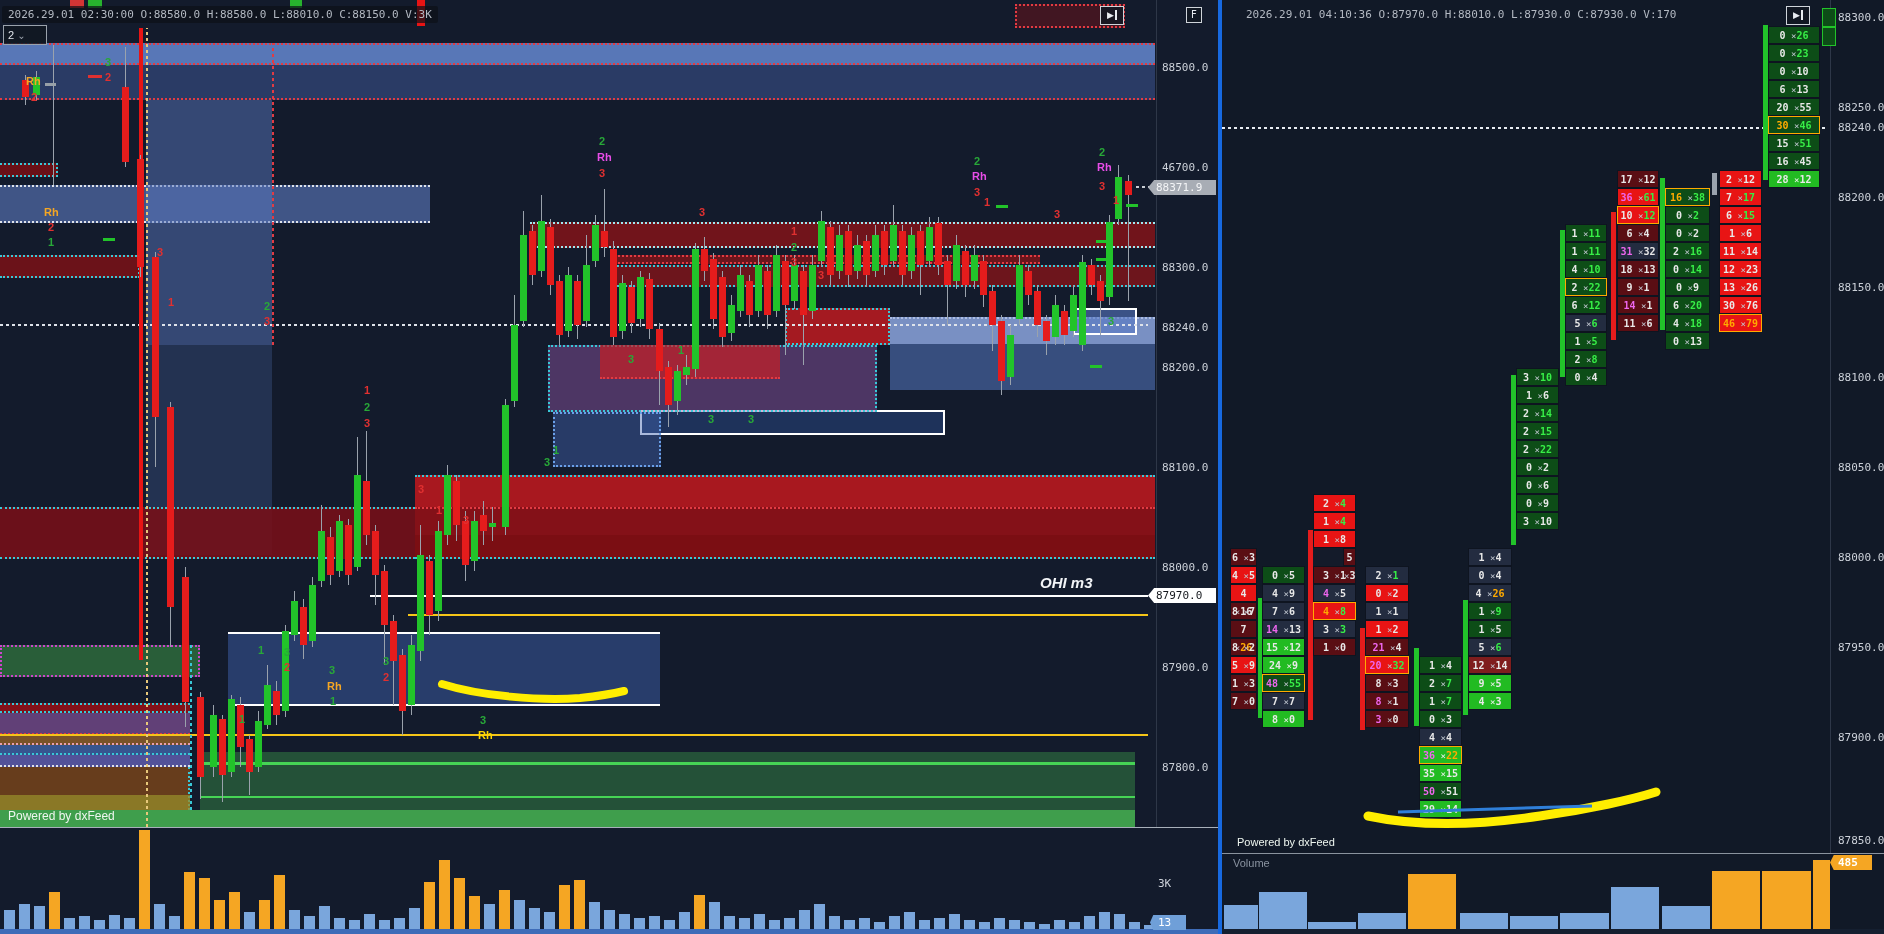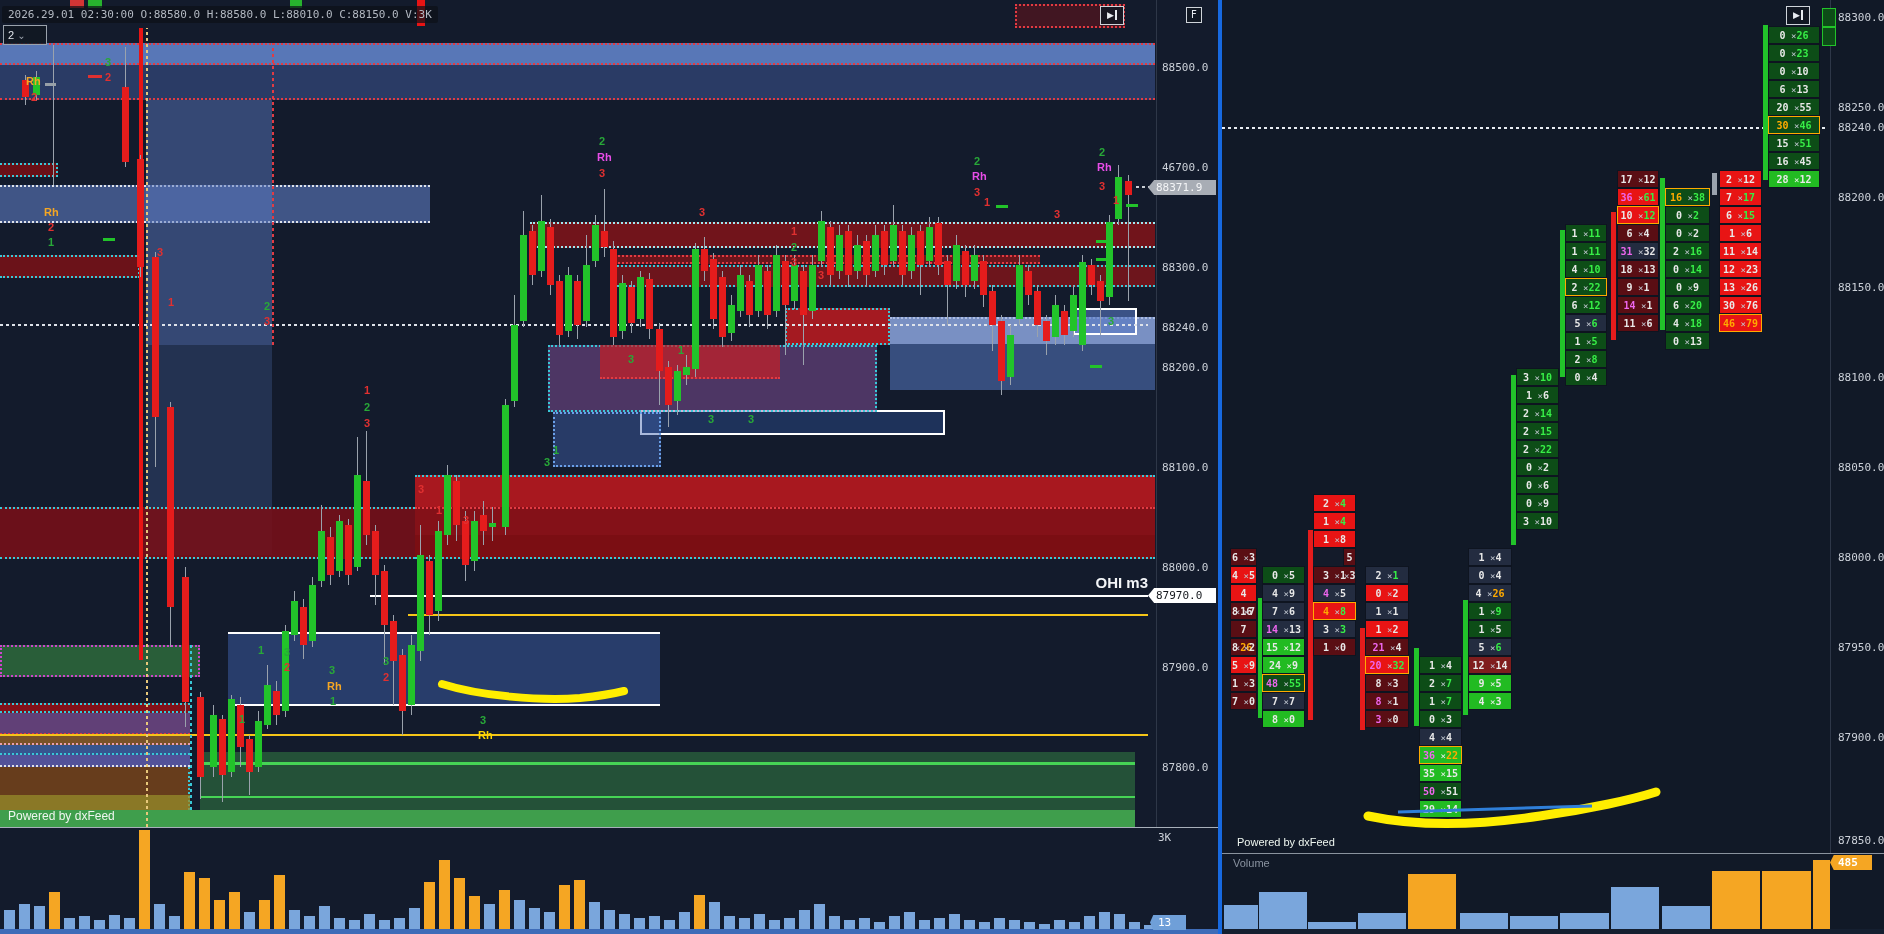--- a/index.html
+++ b/index.html
@@ -641,26 +641,27 @@
 
   <div class="ui hdr" id="lv-header" style="left:2px;top:6px;">2026.29.01 02:30:00 O:88580.0 H:88580.0 L:88010.0 C:88150.0 V:3K</div>
   <div class="ui" id="lv-dropdown" style="left:3px;top:25px;">
     <span>2</span>
     <span style="font-size:10px;color:#9aa2ac;">⌄</span>
   </div>
   <div class="ui btn" id="lv-goto" style="left:1100px;top:6px;">
     <span style="border-right:2px solid #e8ecf1;padding-right:1px;">▶</span>
   </div>
   <div class="ui btn" id="lv-fbox" style="left:1186px;top:7px;width:14px;height:14px;line-height:13px;font-size:10px;">F</div>
-  <div class="ui" id="lv-watermark" style="left:1040px;top:574px;width:108px;text-align:right;">OHI m3</div>
+  <div class="ui" id="lv-watermark" style="left:1040px;top:574px;width:108px;text-align:left;font-style:italic;">OHI m3</div>
   <div class="ui powered" id="lv-powered" style="left:8px;top:809px;">Powered by dxFeed</div>
   <div class="badge" id="lv-badge-last" style="left: 1148px; width: 56px; background: rgb(168, 173, 181); color: rgb(244, 245, 247); top: 180px;">88371.9</div>
   <div class="badge" id="lv-badge-line" style="left: 1148px; width: 56px; background: rgb(255, 255, 255); color: rgb(21, 24, 29); top: 588px;">87970.0</div>
-  <div class="lbl" id="lv-3k" style="left:1158px;top:831px;">3K</div>
+  <div class="lbl" id="lv-3k" style="left:1158px;top:877px;">3K</div>
   <div class="badge" id="lv-13" style="left:1150px;top:915px;width:24px;background:#6f9fd8;color:#fff;">13</div>
 
+  <div class="ui hdr" id="rv-header" style="left:1240px;top:6px;background:none;">2026.29.01 04:10:36 O:87970.0 H:88010.0 L:87930.0 C:87930.0 V:170</div>
   <div class="ui btn" id="rv-goto" style="left:1786px;top:6px;">
     <span style="border-right:2px solid #e8ecf1;padding-right:1px;">▶</span>
   </div>
   <div class="ui powered" id="rv-powered" style="left:1237px;top:836px;font-size:11px;">Powered by dxFeed</div>
   <div class="lbl" id="rv-vol-label" style="left:1233px;top:857px;color:#8a93a0;font-family:'Liberation Sans',sans-serif;">Volume</div>
   <div class="badge" id="rv-485" style="left:1830px;top:855px;width:30px;background:#f5a623;color:#fff;font-weight:bold;">485</div>
 </div>
 
 </body></html>

